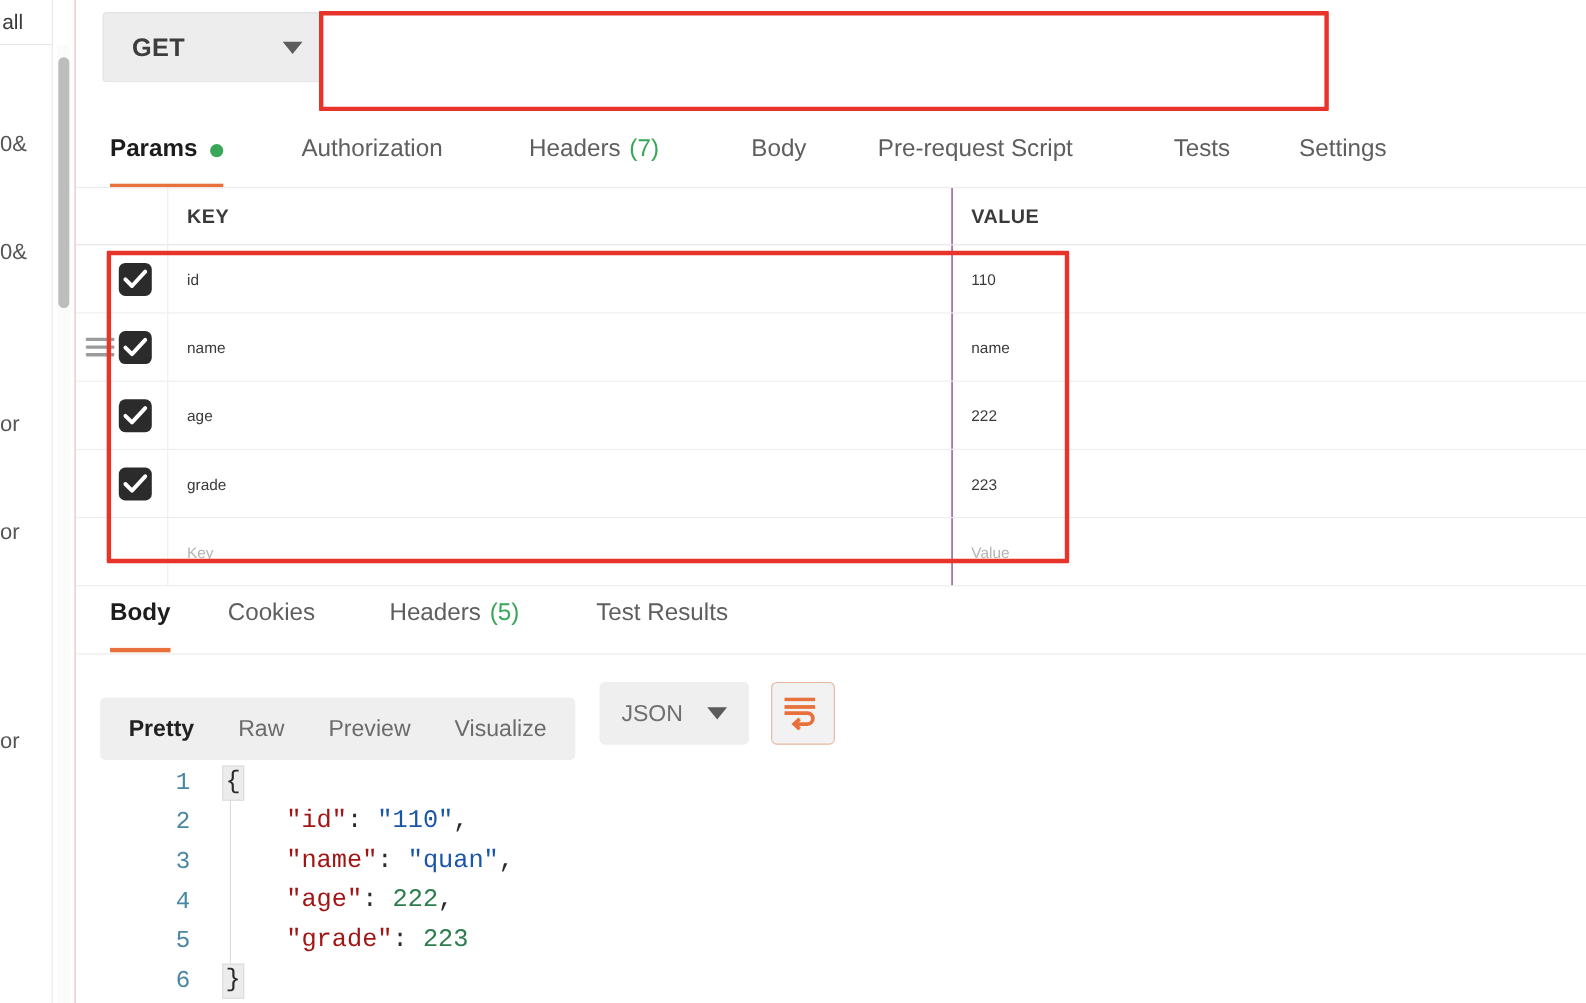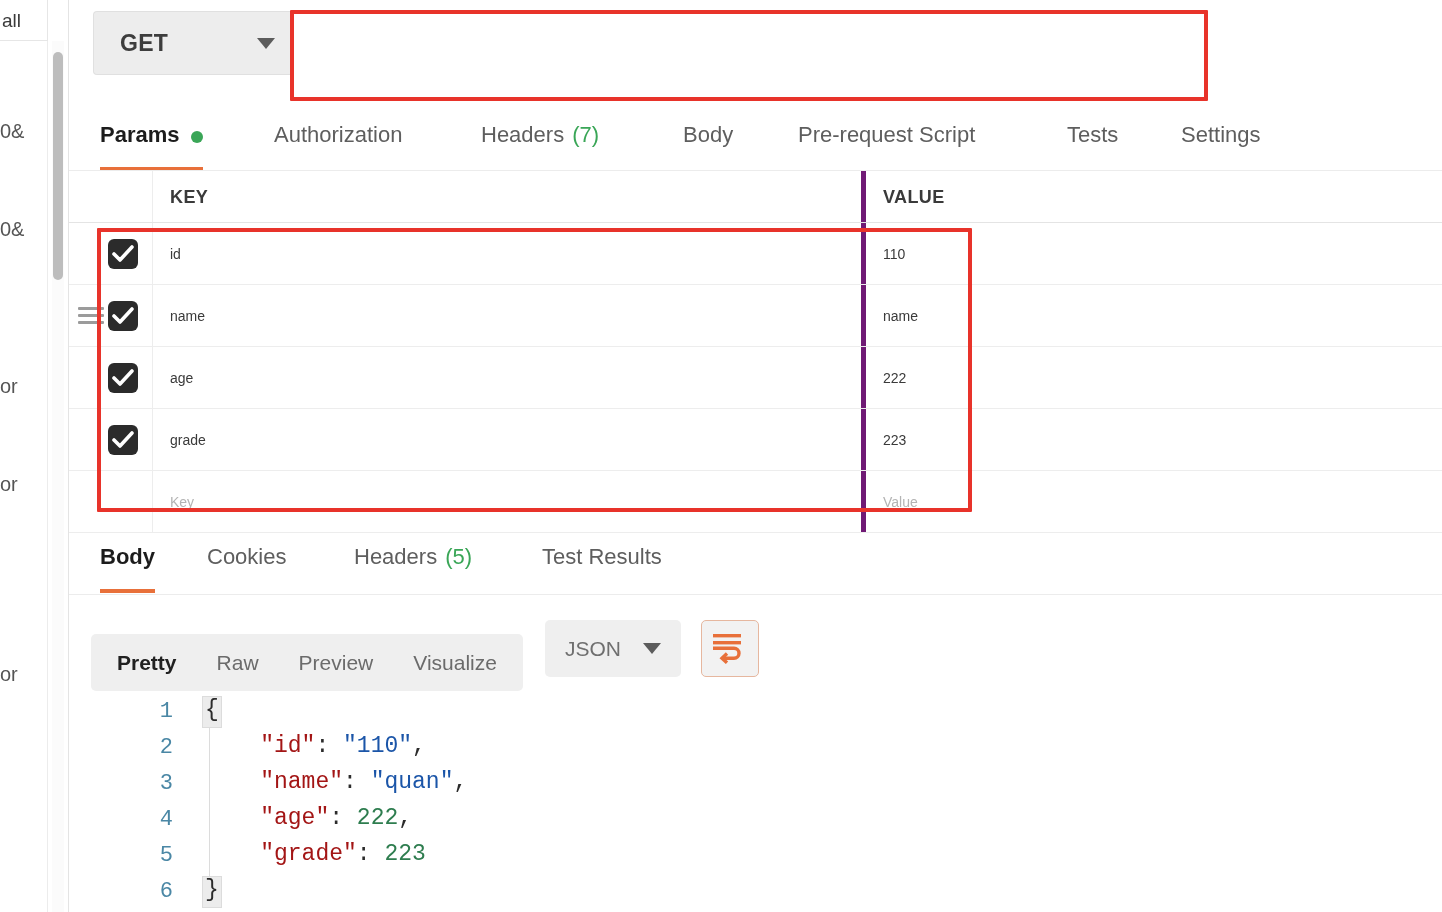--- a/index.html
+++ b/index.html
@@ -89,21 +89,21 @@
   .count-green { color:#3aa657; margin-left:8px; }
   .req-tabs-rule {
     position:absolute; left:0; top:170px; width:1373px; height:1px; background:#ececec;
   }
 
   
   .ptable { position:absolute; left:0; top:171px; width:1373px; }
   .prow { position:relative; height:62px; border-bottom:1px solid #ededed; display:flex; }
   .prow.head { height:52px; border-bottom:1px solid #e4e4e4; }
   .pcell-check { width:84px; border-right:1px solid #ededed; position:relative; }
-  .pcell-key { width:713px; border-right:5px solid #701a75; position:relative;text-align:right; }
+  .pcell-key { width:713px; border-right:1px solid #701a75; position:relative;text-align:right; }
   .pcell-val { flex:1; position:relative; }
   .pcell-key .ptxt, .pcell-val .ptxt {
     position:absolute; left:17px; top:50%; transform:translateY(-50%);
     font-size:14px; color:#3a3a3a; white-space:nowrap;
   }
   .prow.head .ptxt { font-size:18px; font-weight:bold; color:#3a3a3a; letter-spacing:.4px; }
   .ptxt.muted { color:#b4b4b4; }
   .checkbox {
     position:absolute; left:39px; top:50%; transform:translateY(-50%);
     width:30px; height:30px; border-radius:6px; background:#2b2b2b;

